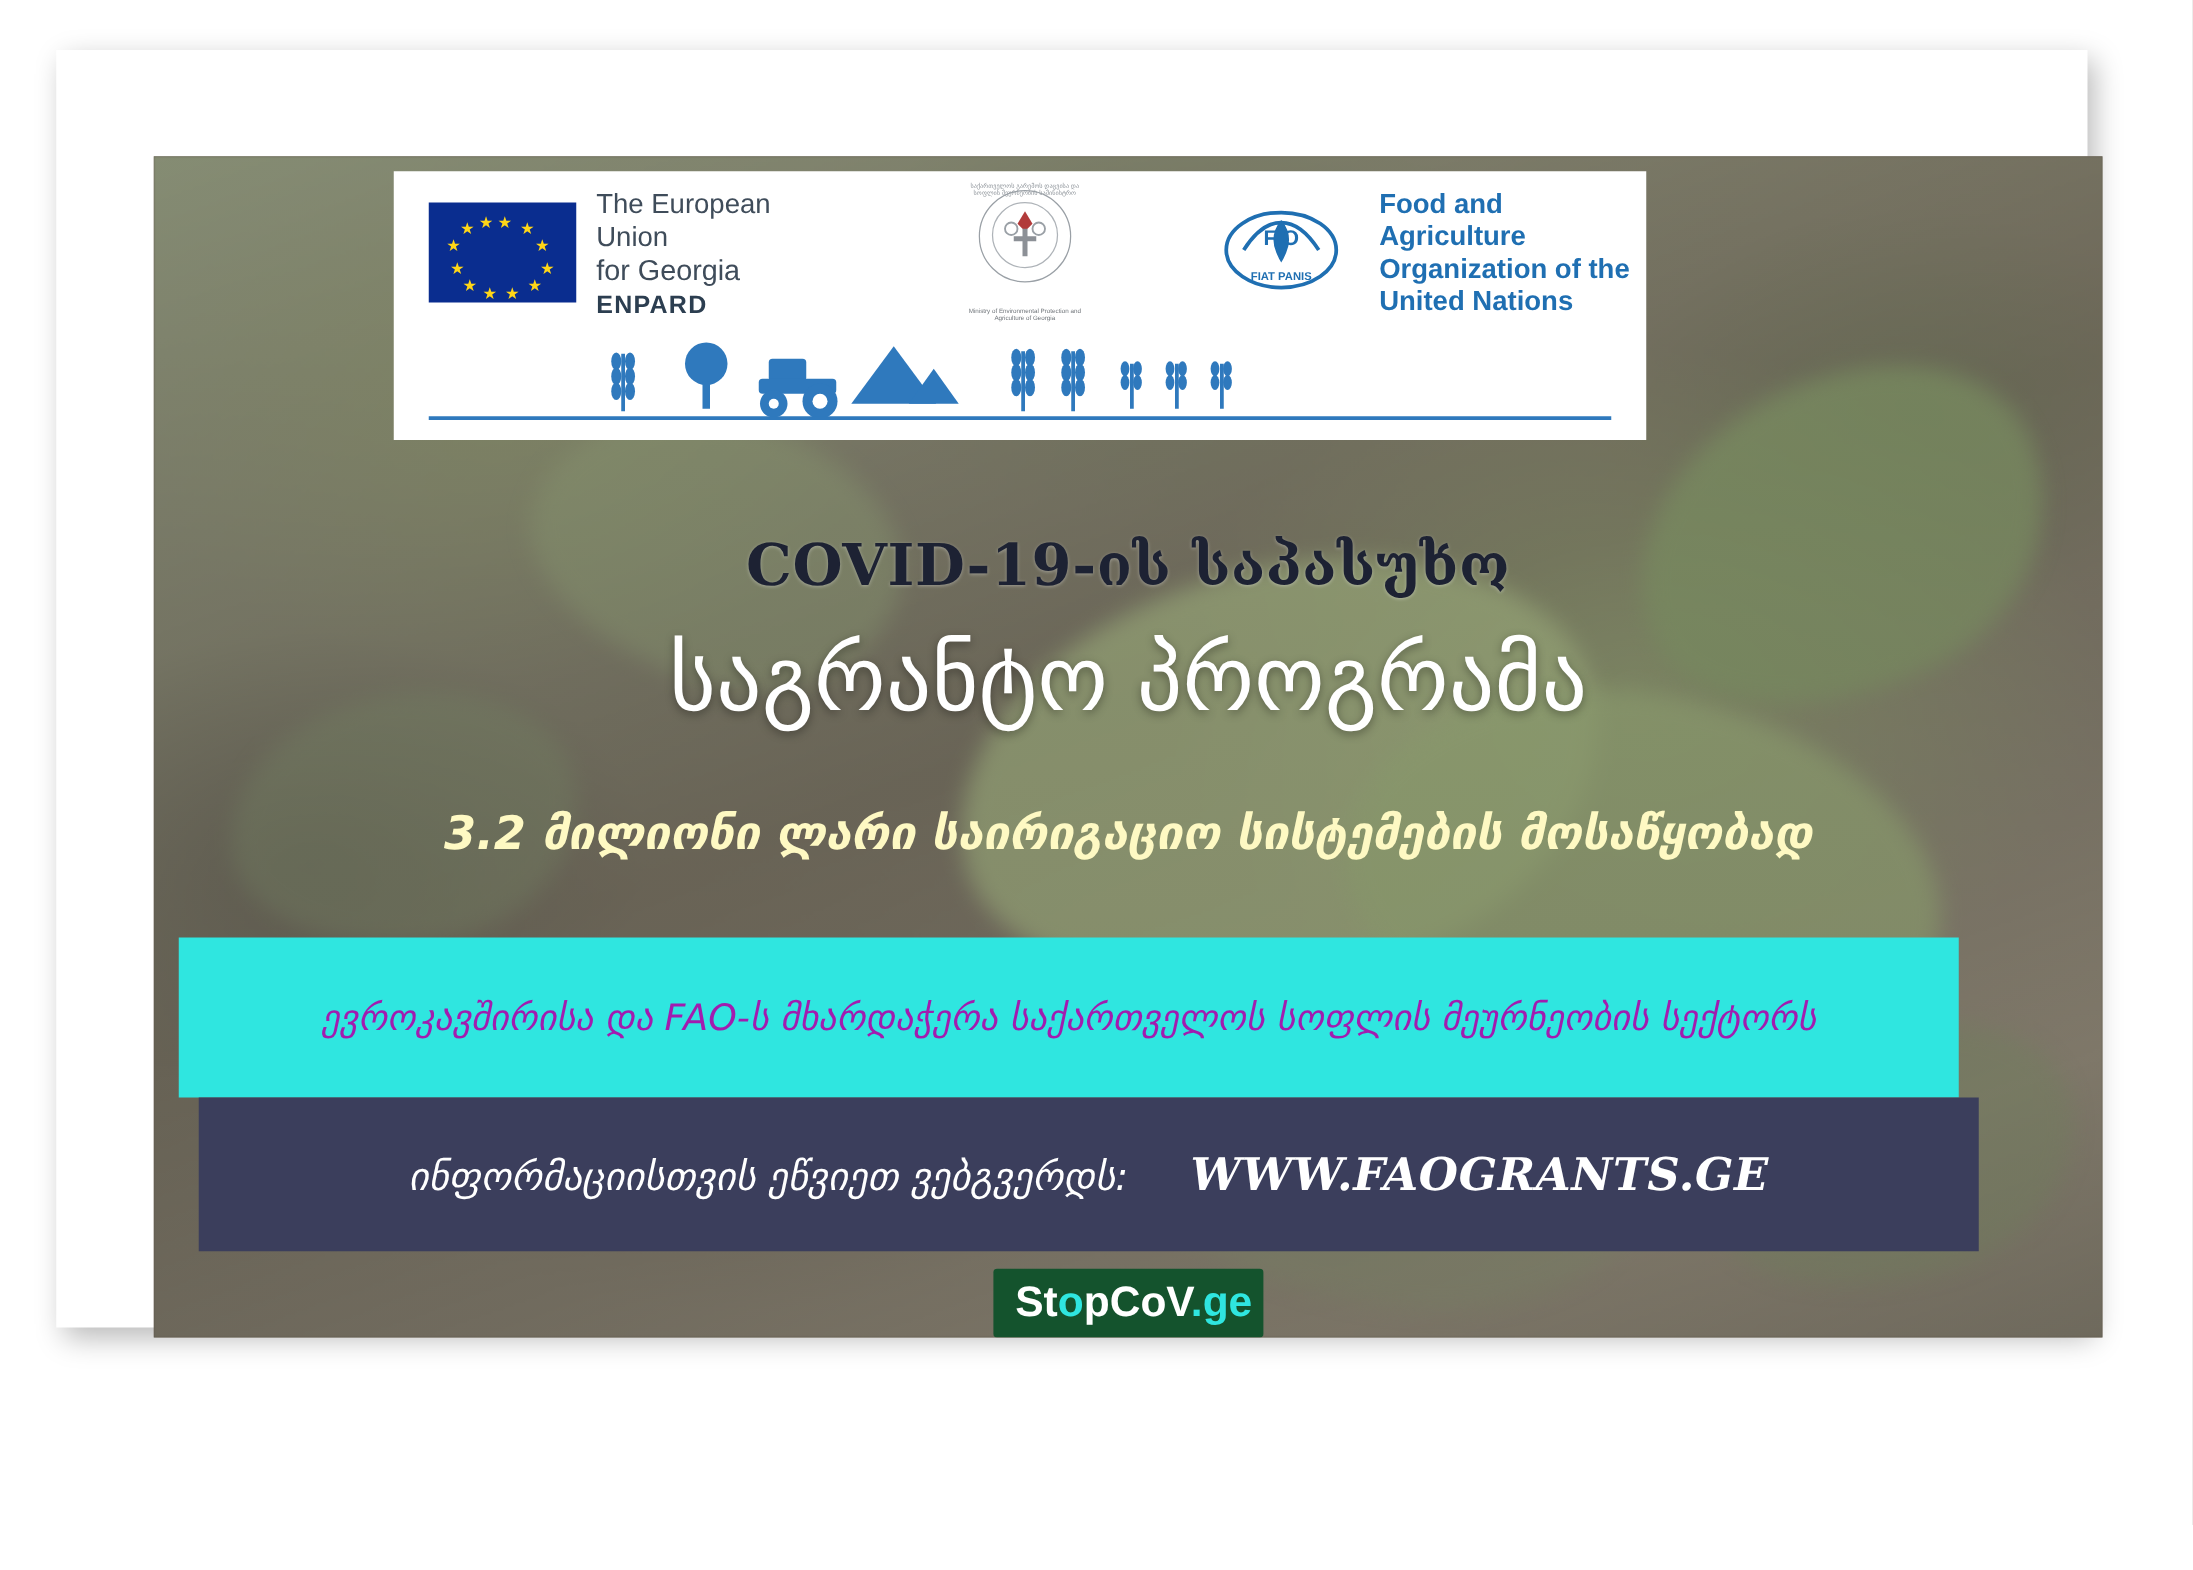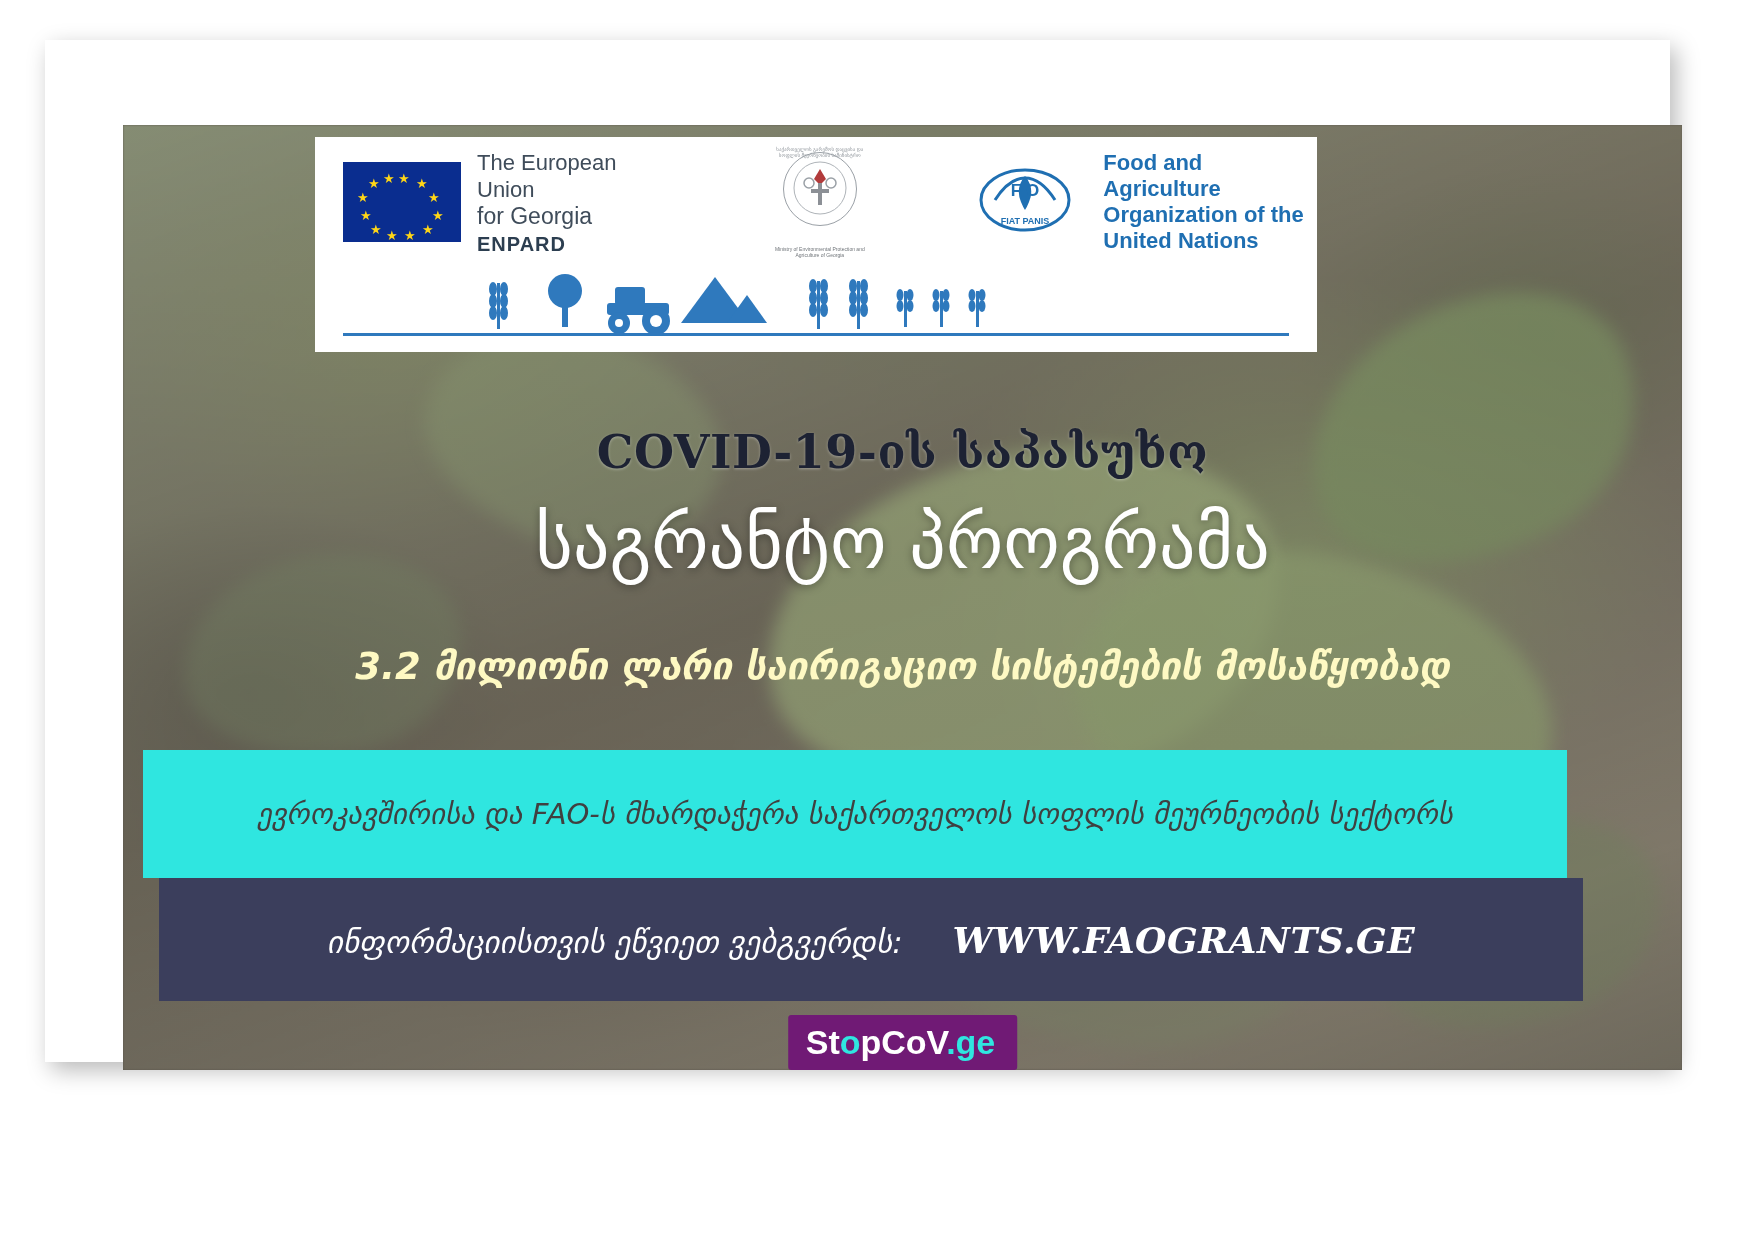--- a/index.html
+++ b/index.html
@@ -241,21 +241,21 @@
     left: 20px;
     top: 625px;
     width: 1424px;
     height: 128px;
     background: #2fe6e0;
     display: flex;
     align-items: center;
     justify-content: center;
   }
   .band-cyan span {
-    color: #404040;
+    color: #a21caf;
     font-family: "DejaVu Sans", sans-serif;
     font-style: italic;
     font-size: 29px;
     text-align: center;
     padding: 0 20px;
   }
 
   
   .band-navy {
     position: absolute;
@@ -284,22 +284,22 @@
     font-size: 36px;
     letter-spacing: 0.5px;
   }
 
   
   .stopcov {
     position: absolute;
     left: 50%;
     transform: translateX(-50%);
     top: 890px;
-    background: #701a75;
-    padding: 8px 22px 9px 18px;
+    background: #14532d;
+    padding: 8px 9px 9px 18px;
     border-radius: 3px;
     font-family: "Liberation Sans", sans-serif;
     font-weight: bold;
     font-size: 34px;
     line-height: 38px;
     color: #ffffff;
     white-space: nowrap;
   }
   .stopcov .cyan { color: #2fe6e0; }
 </style>

